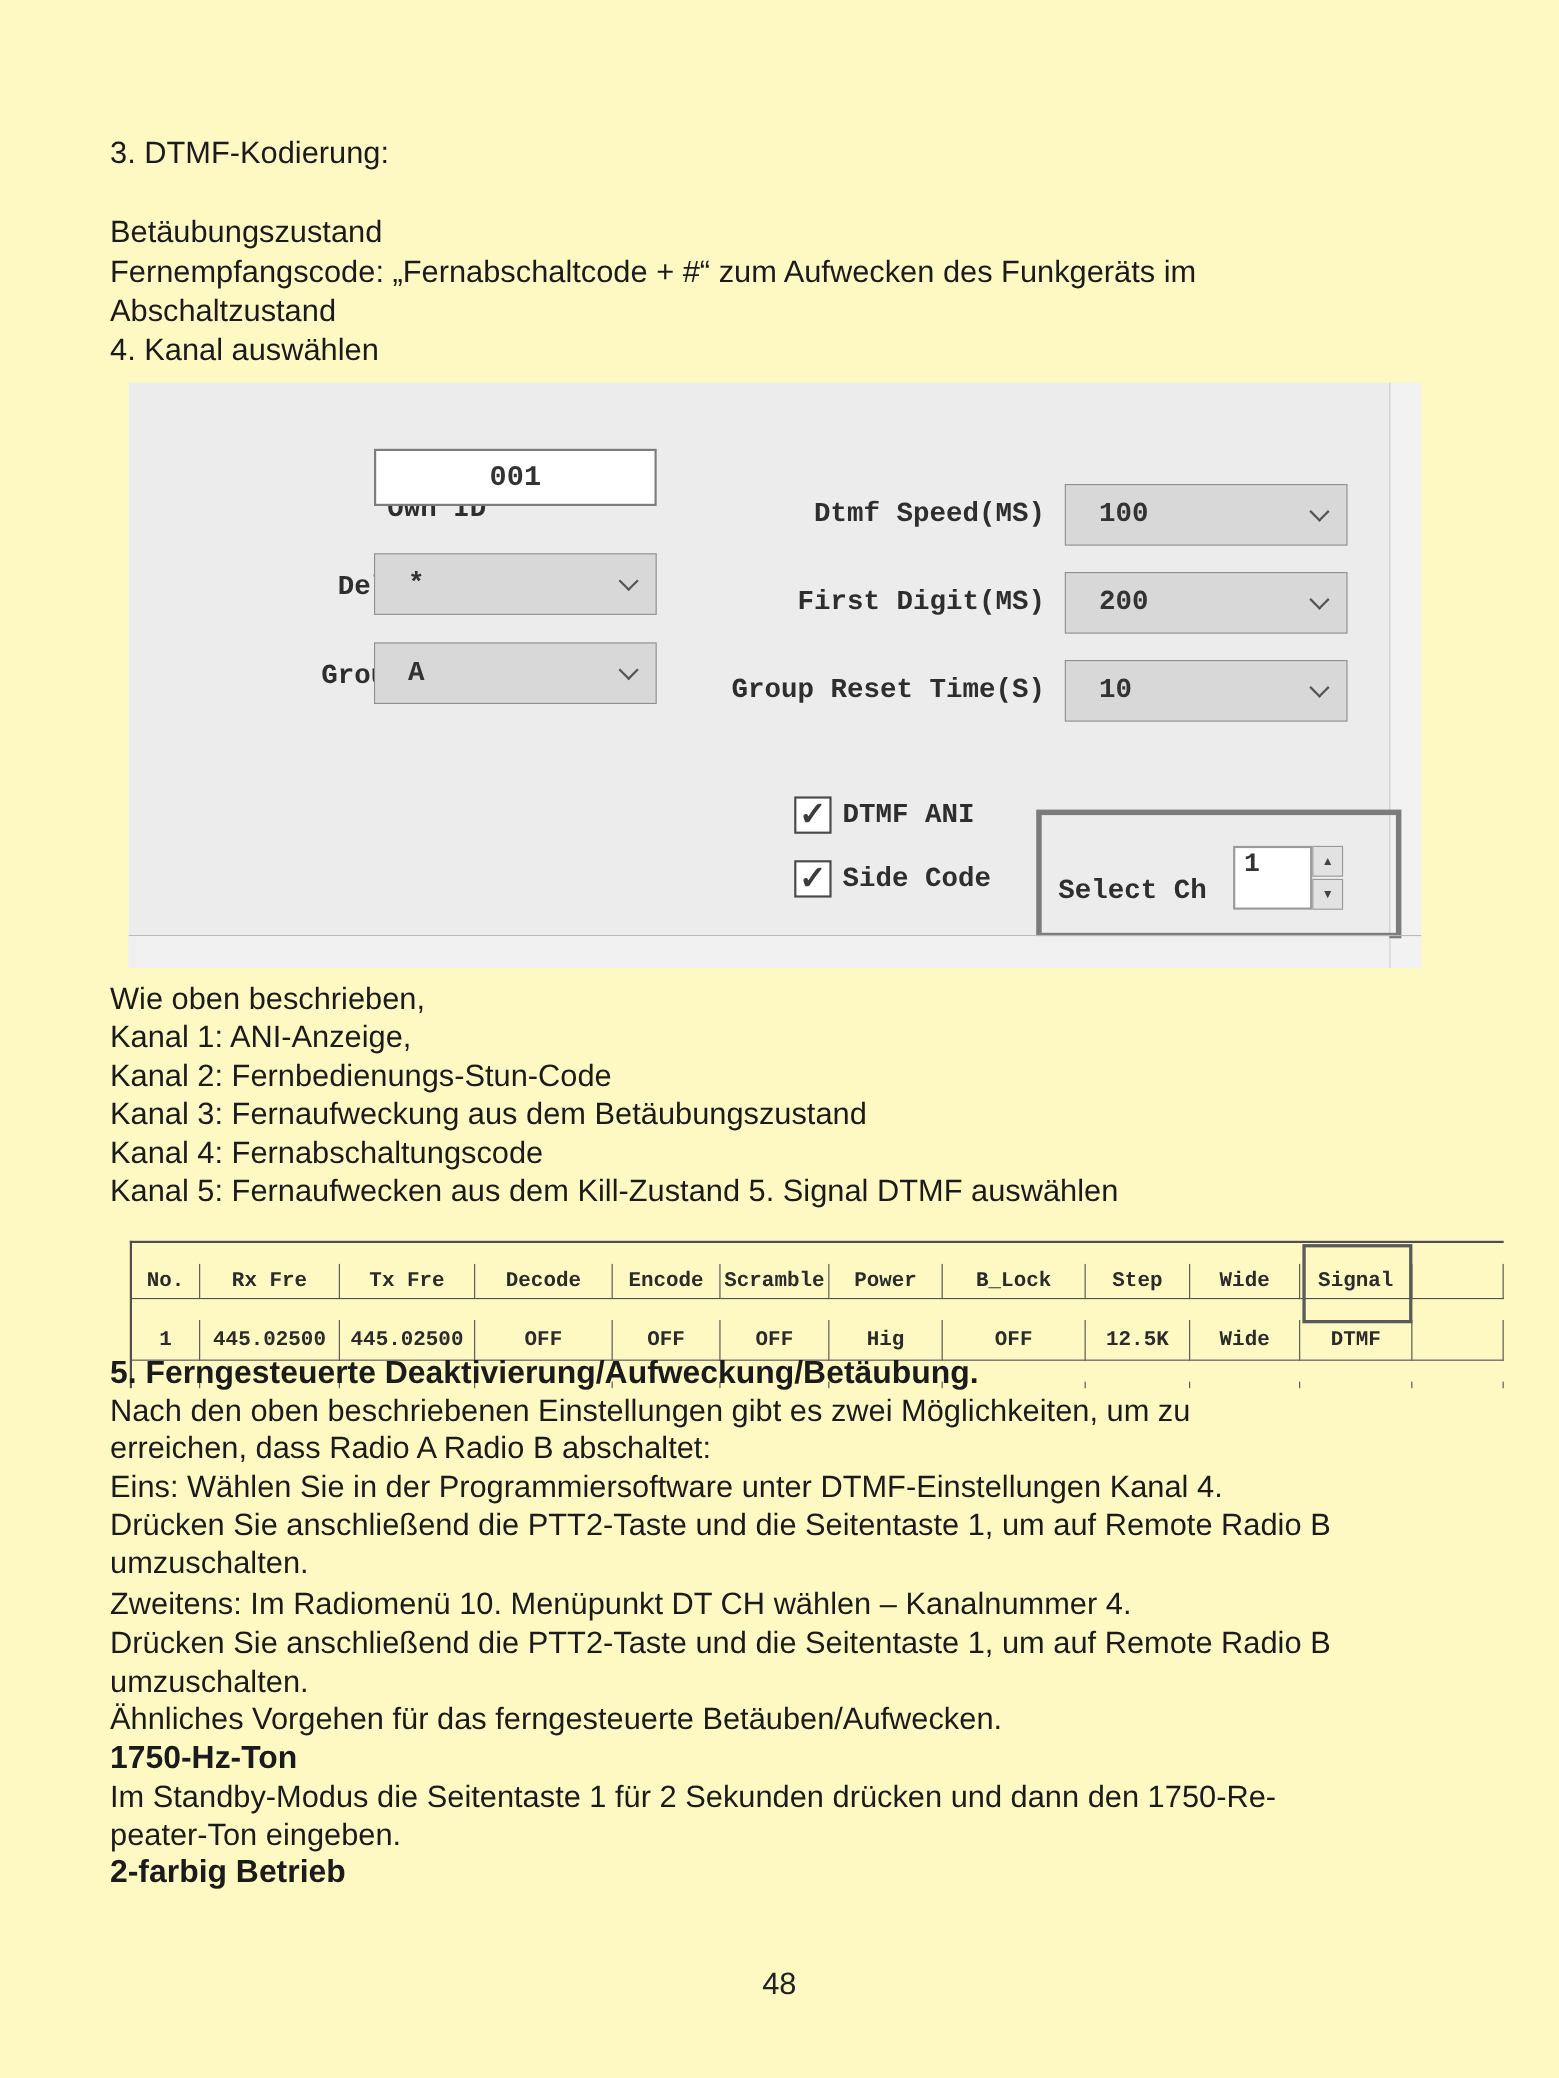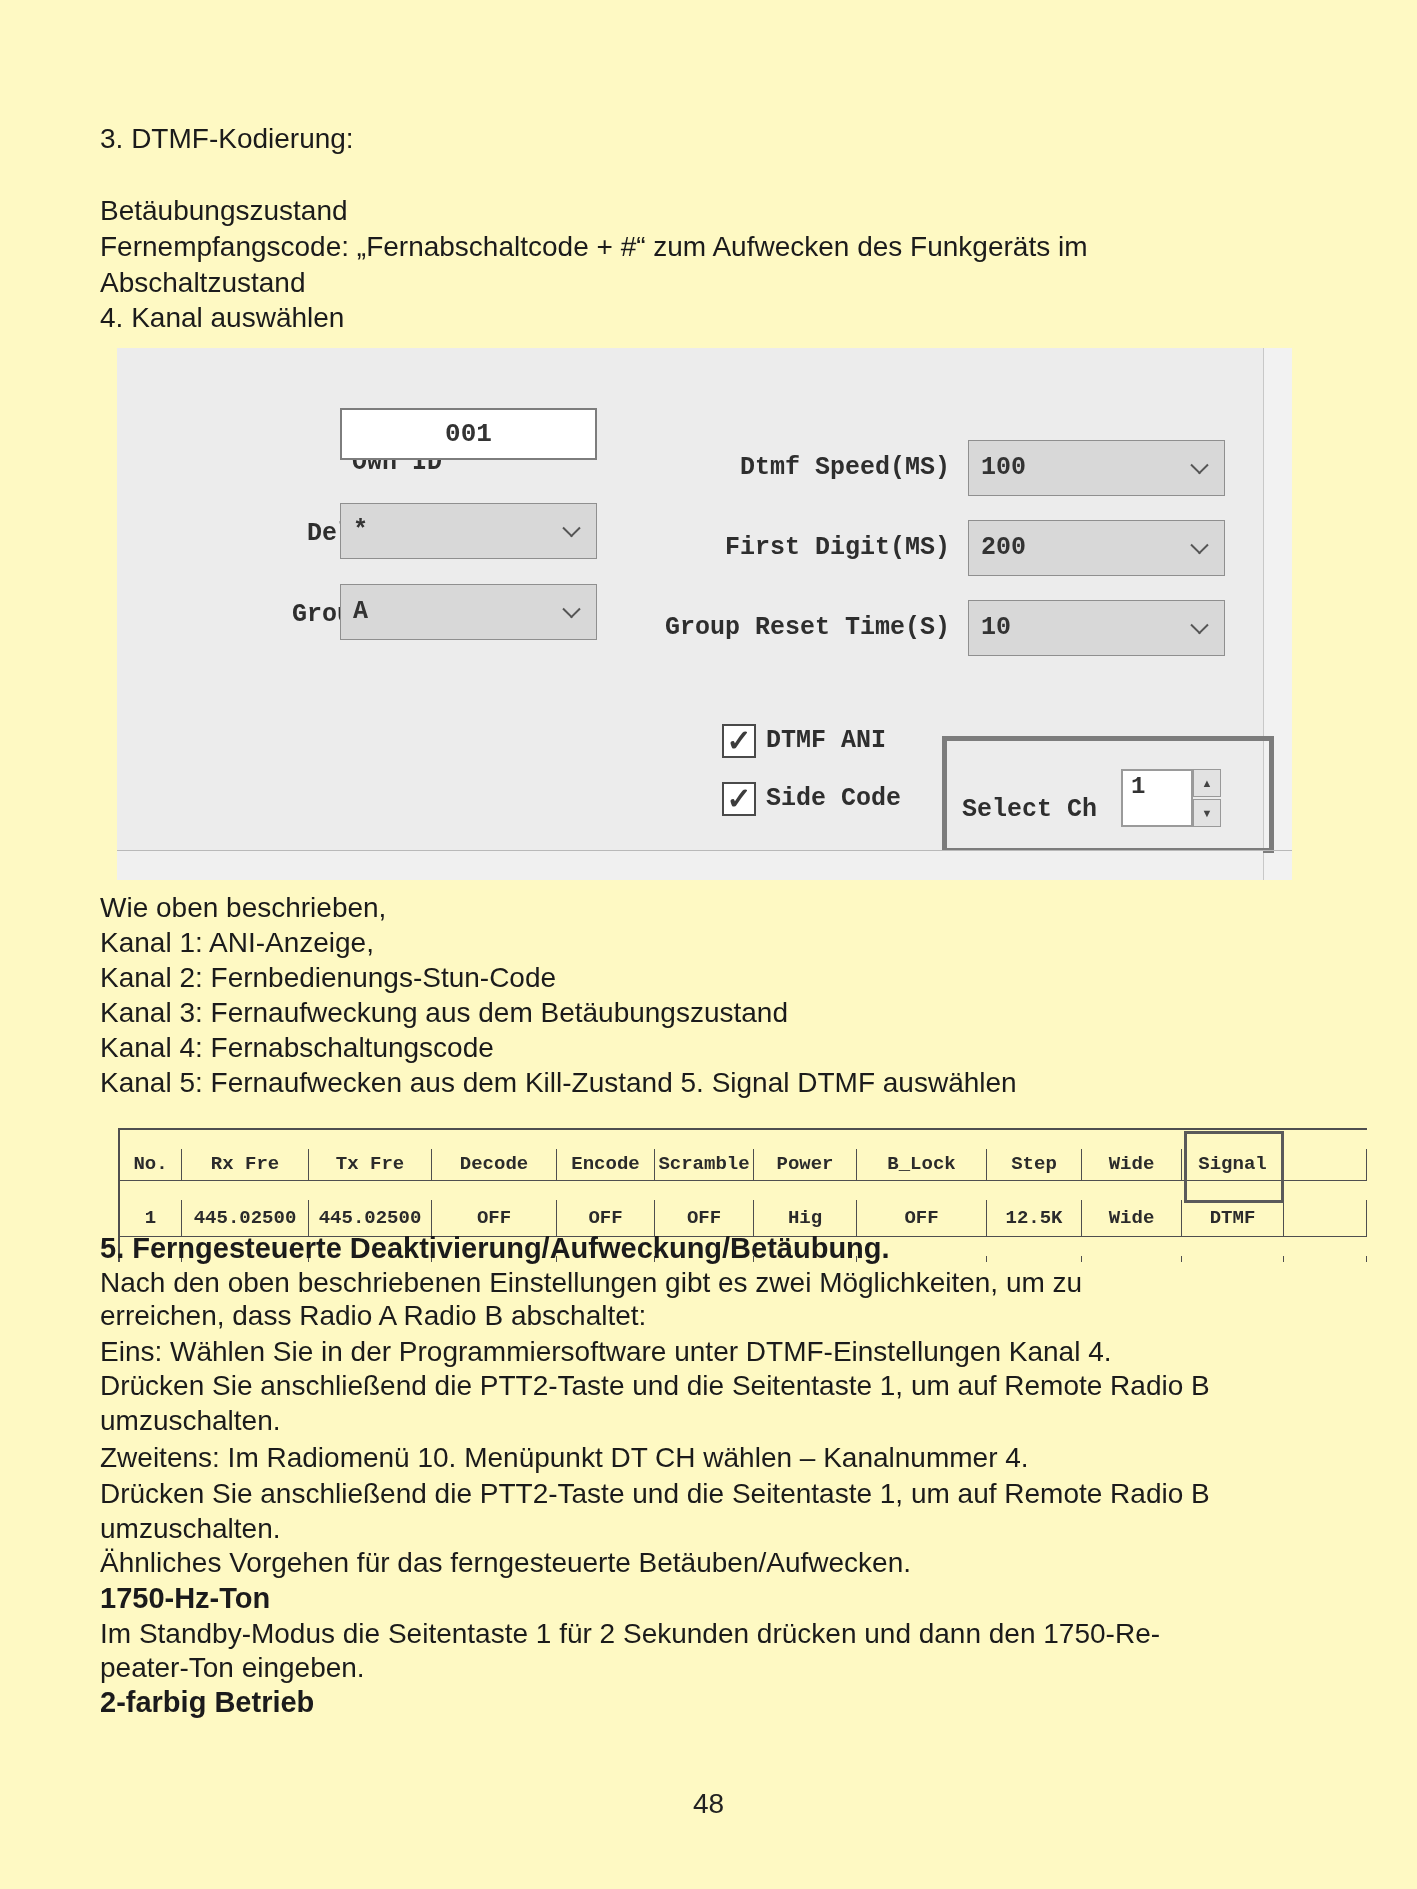--- a/index.html
+++ b/index.html
@@ -32,21 +32,21 @@
   }
   .plabel.r { text-align:right; }
   .textbox {
     position:absolute; background:#ffffff; border:2px solid #7d7d7d;
     font-family:"Liberation Mono", monospace; font-weight:700; font-size:26px;
     color:#333; text-align:center;
   }
   .drop {
     position:absolute; background:#d8d8d8; border:1px solid #8f8f8f;
     font-family:"Liberation Mono", monospace; font-weight:700; font-size:25px;
-    color:#333; padding-left:12px;
+    color:#333; padding-left:30px;
   }
   .chev {
     position:absolute; right:18px; top:50%; width:13px; height:13px;
     border-right:2px solid #555; border-bottom:2px solid #555;
     transform:translateY(-72%) rotate(45deg);
   }
   .cbx {
     position:absolute; width:34px; height:34px; background:#fff;
     border:2px solid #4a4a4a; text-align:center;
     font-size:30px; line-height:30px; color:#3c3c3c; font-weight:700;

